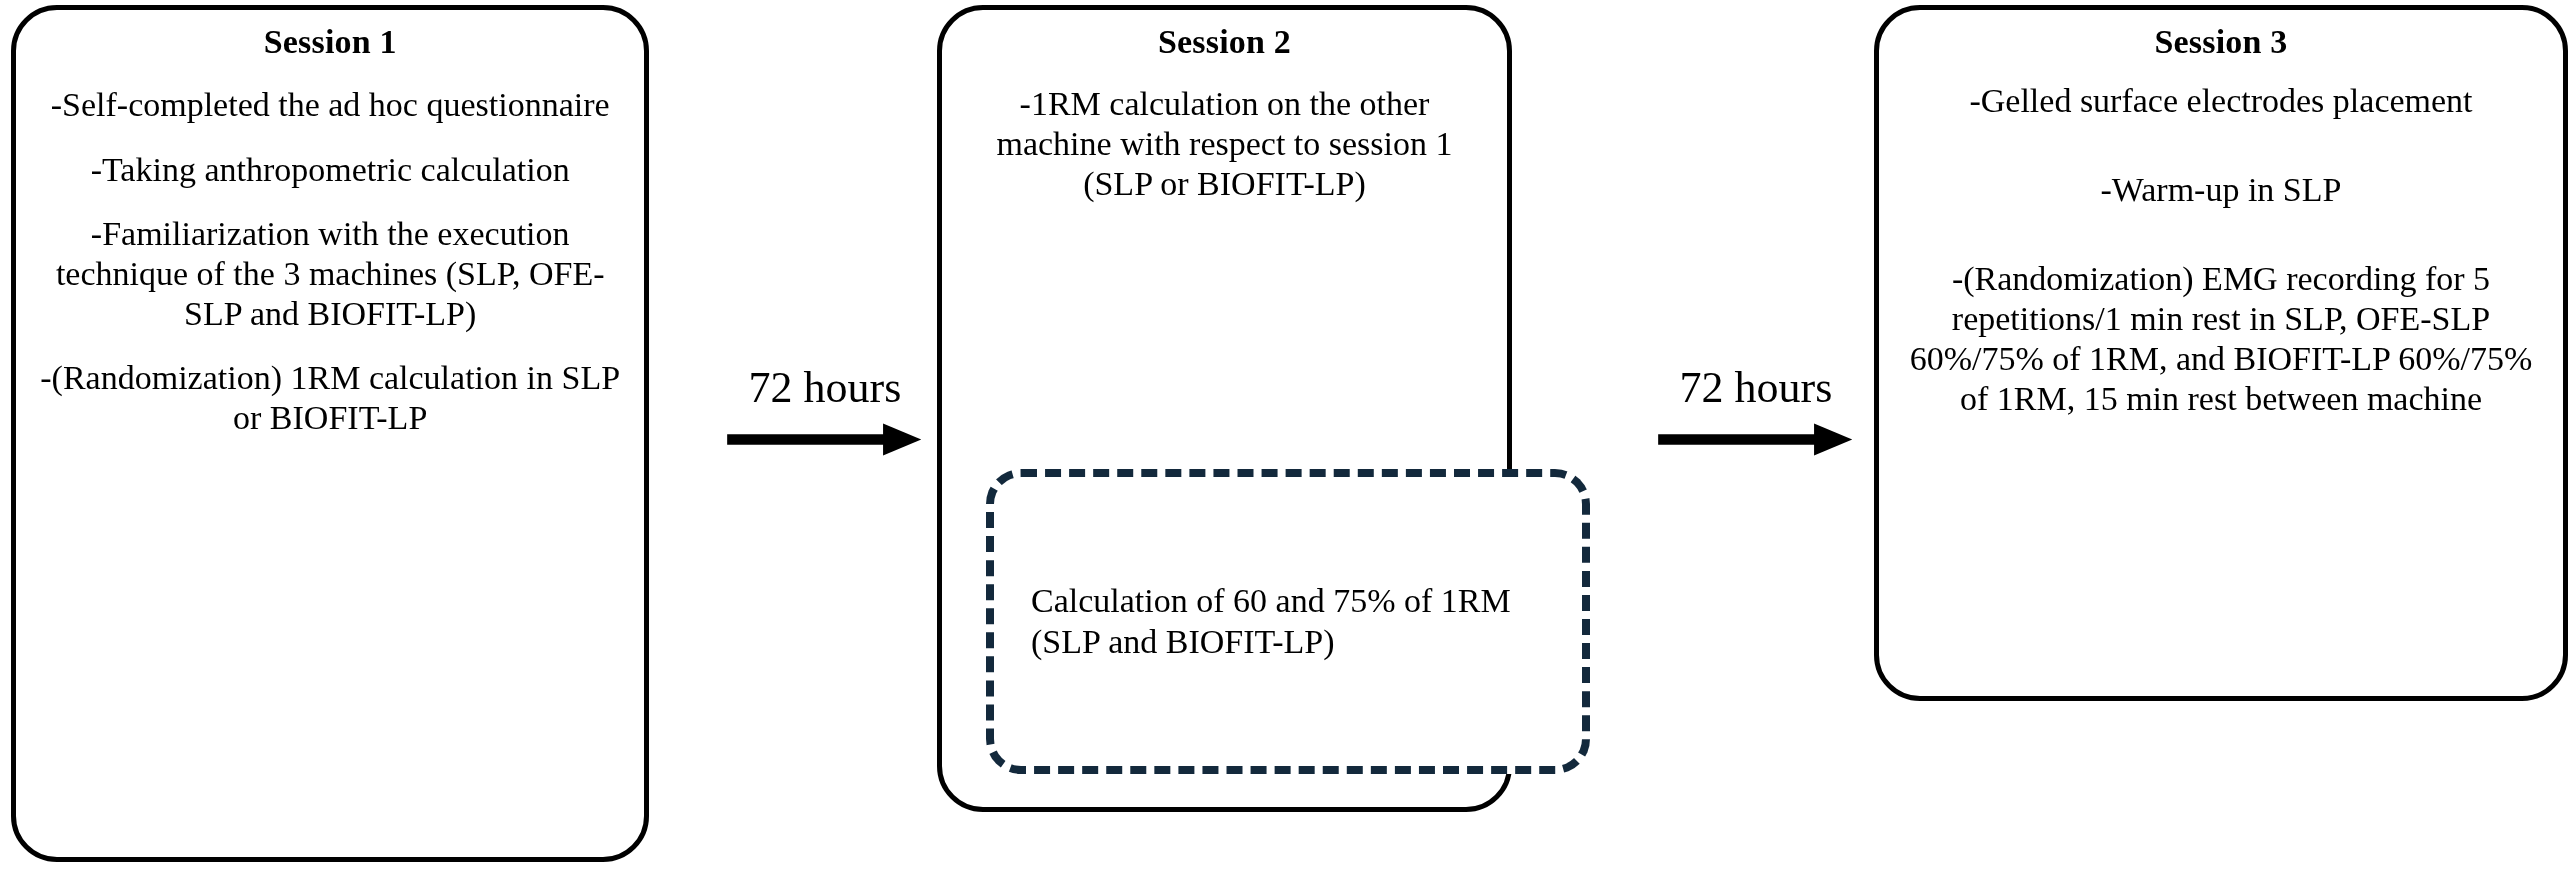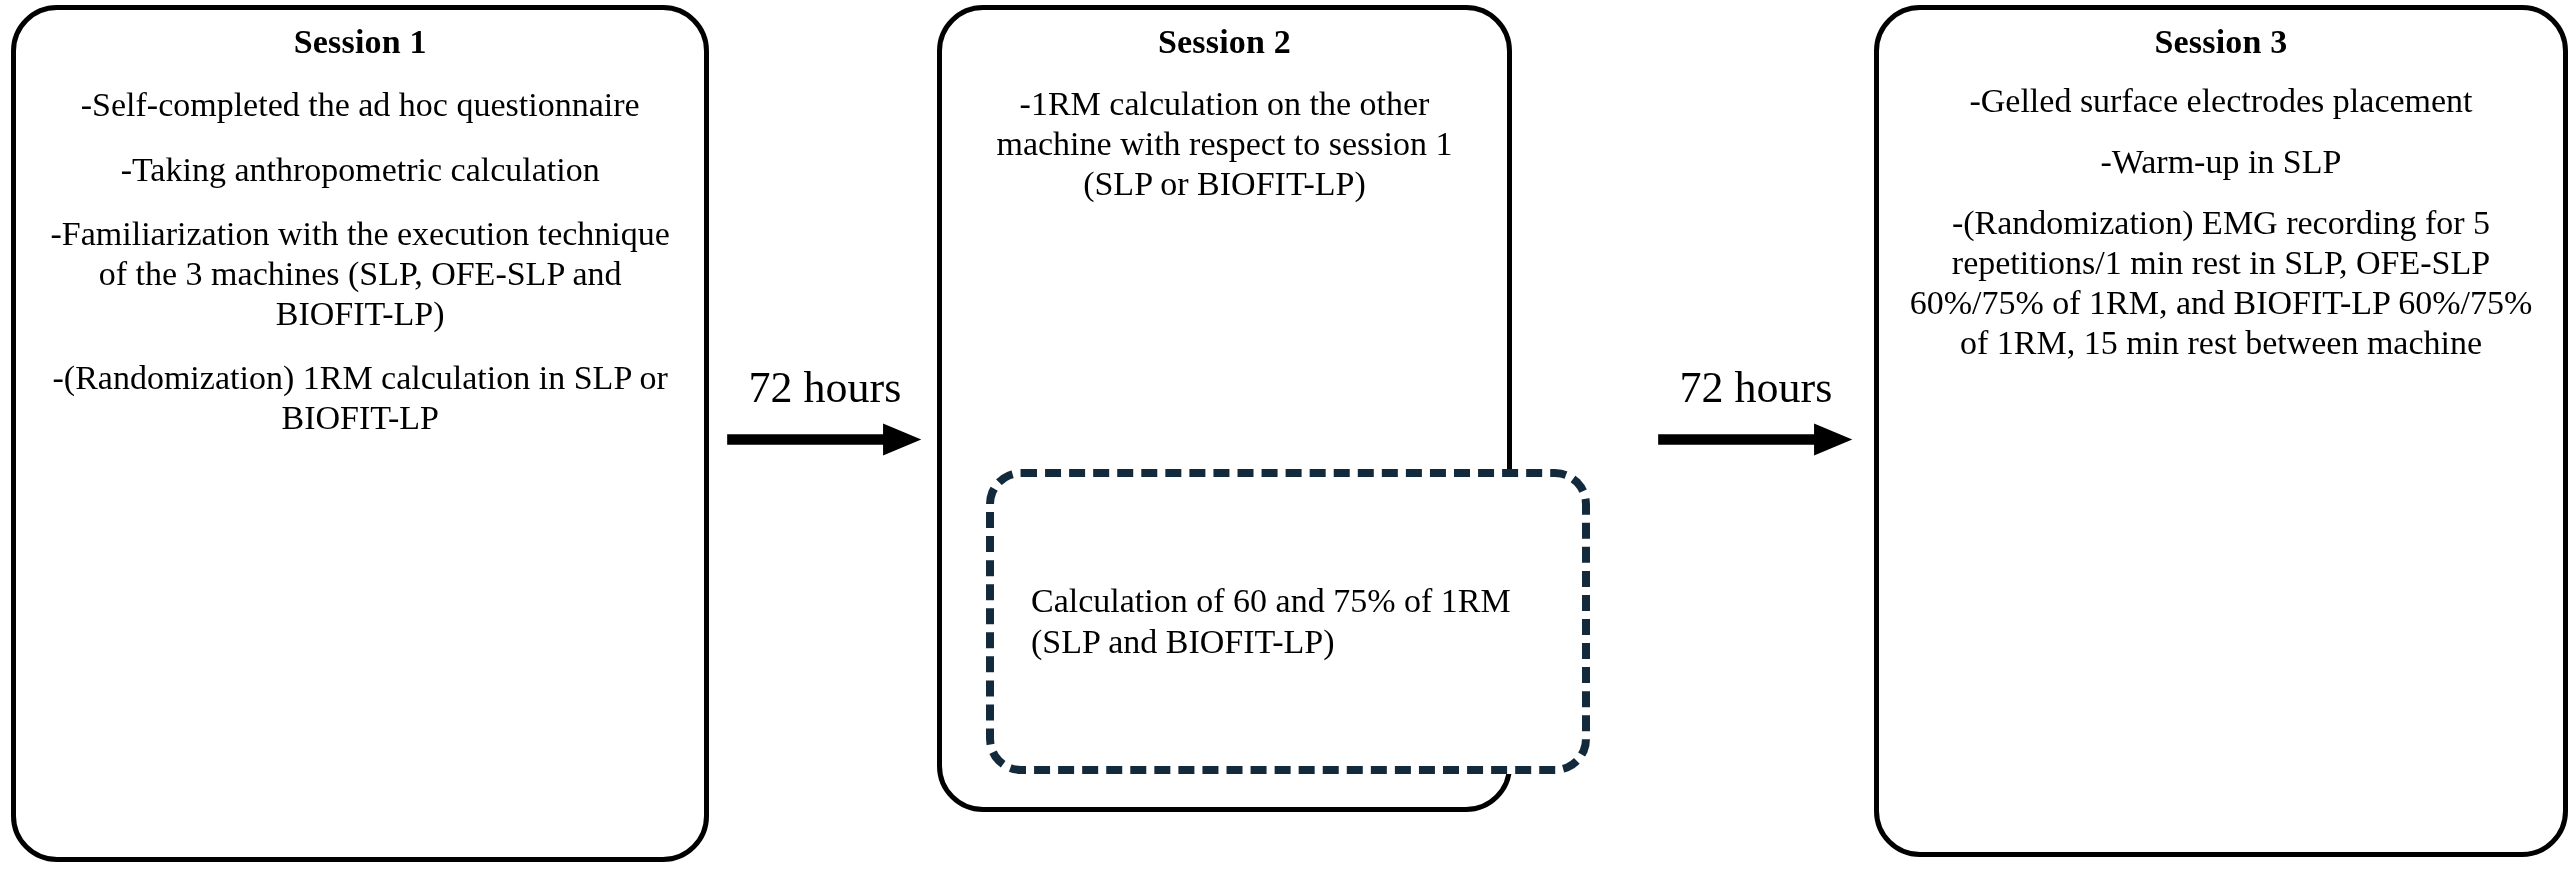--- a/index.html
+++ b/index.html
@@ -28,23 +28,23 @@
     position: absolute;
     box-sizing: border-box;
     border: 5.6px solid #000000;
     border-radius: 46px;
     background: #ffffff;
     display: flex;
     flex-direction: column;
     align-items: center;
   }
 
-  #box-session-1 { left: 11.2px;   top: 4.8px;  width: 698px; height: 857px; }
+  #box-session-1 { left: 11.2px;   top: 4.8px;  width: 638px; height: 857px; }
   #box-session-2 { left: 937px; top: 4.8px;  width: 575px; height: 807px; }
-  #box-session-3 { left: 1874px; top: 4.8px;  width: 694px; height: 852px; }
+  #box-session-3 { left: 1874px; top: 4.8px;  width: 694px; height: 696px; }
 
   .session-title {
     font-size: 34px;
     font-weight: bold;
     line-height: 1.05;
     text-align: center;
     margin-top: 14.4px;
     margin-bottom: 3.2px;
     letter-spacing: 0.2px;
   }
@@ -65,21 +65,21 @@
   }
 
   
   #box-session-1 .body-list { padding: 0 22.4px; }
   #box-session-1 .body-item { width: 100%; margin-top: 24px; }
   #box-session-1 .body-item:first-child { margin-top: 22.4px; }
 
   #box-session-2 .body-list { padding: 0 48px; }
   #box-session-2 .body-item { width: 100%; margin-top: 21px; }
 
-  #box-session-3 .body-list { padding: 0 17.6px; }
+  #box-session-3 .body-list { padding: 0 17.6px; gap: 28px; }
   #box-session-3 .body-item { width: 100%; margin-top: 21px; }
   #box-session-3 .body-item:first-child { margin-top: 17.6px; }
 
   
   #dashed-calc-box {
     position: absolute;
     left: 986px;
     top: 469px;
     width: 604px;
     height: 305px;

